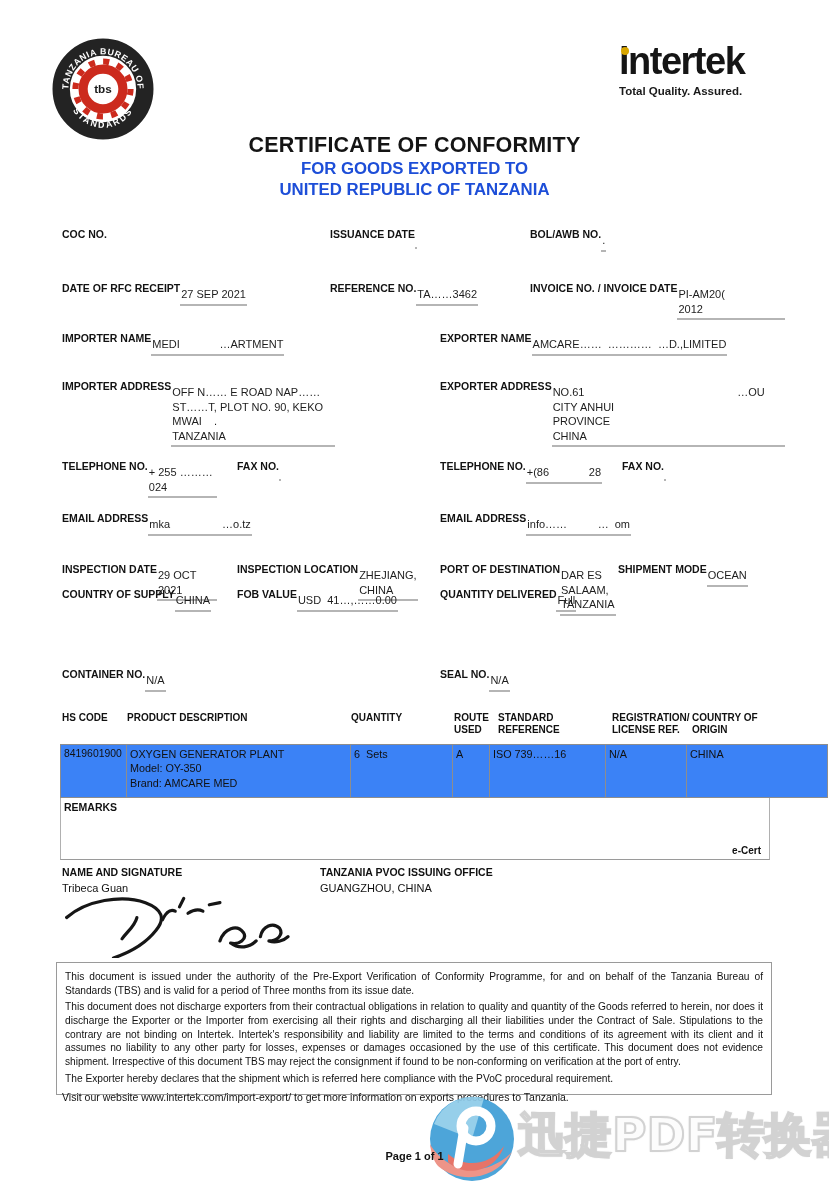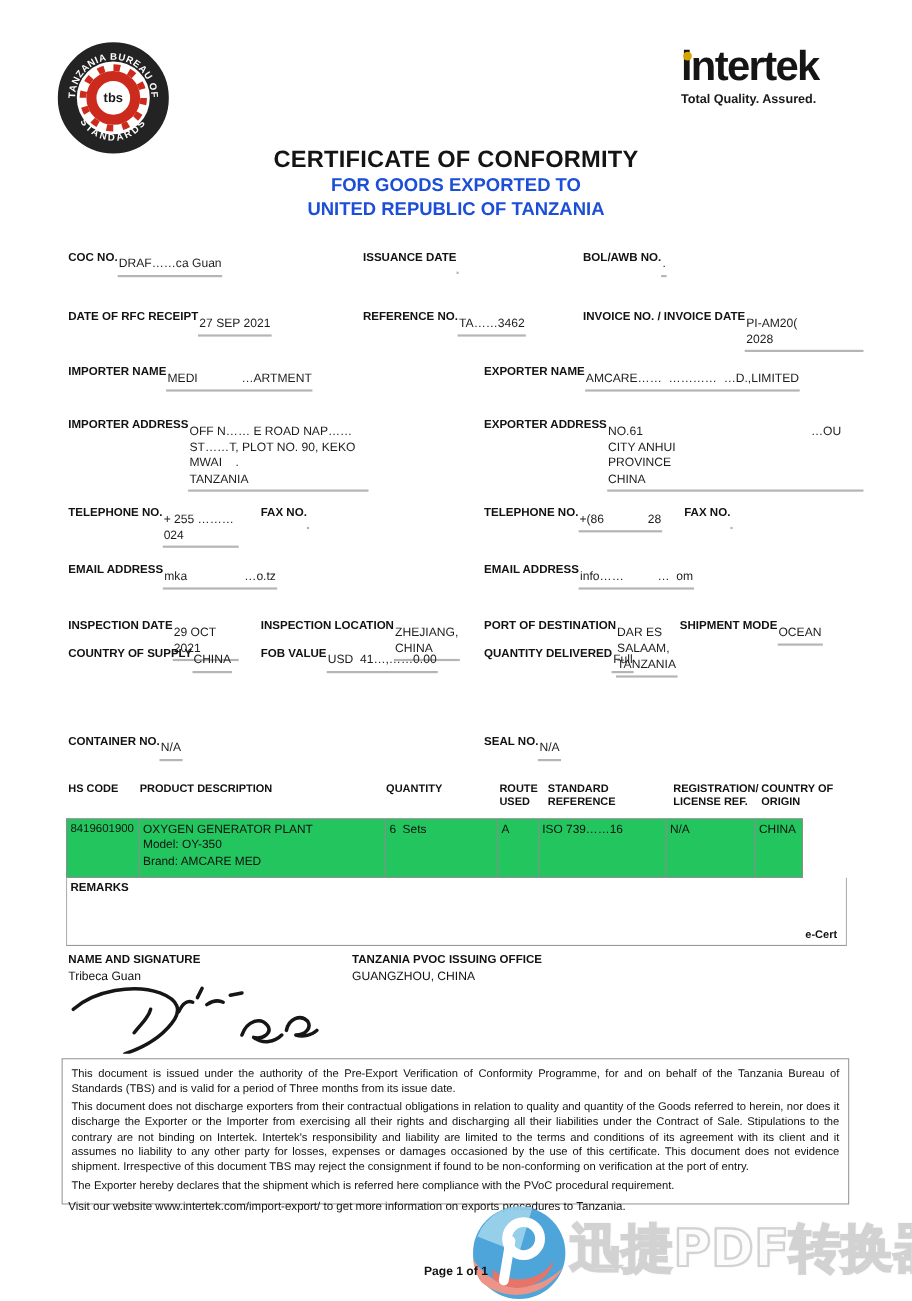--- a/index.html
+++ b/index.html
@@ -20,22 +20,22 @@
   
   .row { position:absolute; left:62px; display:flex; align-items:flex-start; }
   .field { display:flex; flex-direction:row; }
   .flabel { font-size:10.5px; font-weight:700; color:#121212; white-space:pre; line-height:1.25; }
   .fvalue { font-size:11px; color:#1d1d1d; white-space:pre-wrap; line-height:1.32;
             padding:5px 1px 2px 1px; border-bottom:2px solid #b5b5b5; min-height:21px; }
 
   
   .thead { position:absolute; left:62px; top:712px; width:709px; display:flex; }
   .th { font-size:10px; font-weight:700; line-height:1.2; padding-right:3px; }
-  .trow { position:absolute; left:60px; top:744px; width:670px; display:flex;
-          border:1px solid #8d8d8d; min-height:54px; background:#22c55e; }
+  .trow { position:absolute; left:60px; top:744px; width:768px; display:flex;
+          border:1px solid #8d8d8d; min-height:54px; background:#3b82f6; }
   .td { font-size:10.8px; line-height:1.32; padding:2px 3px; border-right:1px solid #8d8d8d; white-space:pre-wrap; }
   .td:last-child { border-right:none; }
 
   
   .remarks { position:absolute; left:60px; top:798px; width:710px; height:62px;
              border-left:1px solid #b0b0b0; border-right:1px solid #b0b0b0; border-bottom:1px solid #9a9a9a; }
   .remarks-label { font-size:10.5px; font-weight:700; padding:3px 3px; }
   .ecert { position:absolute; right:8px; bottom:3px; font-size:10px; font-weight:700; }
 
   
@@ -88,21 +88,20 @@
 
   <div class="titleblock">
     <div class="t1">CERTIFICATE OF CONFORMITY</div>
     <div class="t2">FOR GOODS EXPORTED TO</div>
     <div class="t2">UNITED REPUBLIC OF TANZANIA</div>
   </div>
 
   <div class="row" style="top:228px">
     <div class="field" style="width:243px;margin-right:25px">
       <div class="flabel">COC NO.</div>
-      <div class="fvalue">DRAF……ca Guan</div>
     </div>
     <div class="field" style="width:175px;margin-right:25px">
       <div class="flabel">ISSUANCE DATE</div>
       <div class="fvalue"></div>
     </div>
     <div class="field" style="width:255px">
       <div class="flabel">BOL/AWB NO.</div>
       <div class="fvalue">.</div>
     </div>
   </div>
@@ -111,21 +110,21 @@
     <div class="field" style="width:243px;margin-right:25px">
       <div class="flabel">DATE OF RFC RECEIPT</div>
       <div class="fvalue">27 SEP 2021</div>
     </div>
     <div class="field" style="width:175px;margin-right:25px">
       <div class="flabel">REFERENCE NO.</div>
       <div class="fvalue">TA……3462</div>
     </div>
     <div class="field" style="width:255px">
       <div class="flabel">INVOICE NO. / INVOICE DATE</div>
-      <div class="fvalue">PI-AM20(                    2028</div>
+      <div class="fvalue">PI-AM20(                    2012</div>
     </div>
   </div>
 
   <div class="row" style="top:332px">
     <div class="field" style="width:273px;margin-right:105px">
       <div class="flabel">IMPORTER NAME</div>
       <div class="fvalue">MEDI             …ARTMENT</div>
     </div>
     <div class="field" style="width:345px">
       <div class="flabel">EXPORTER NAME</div>

